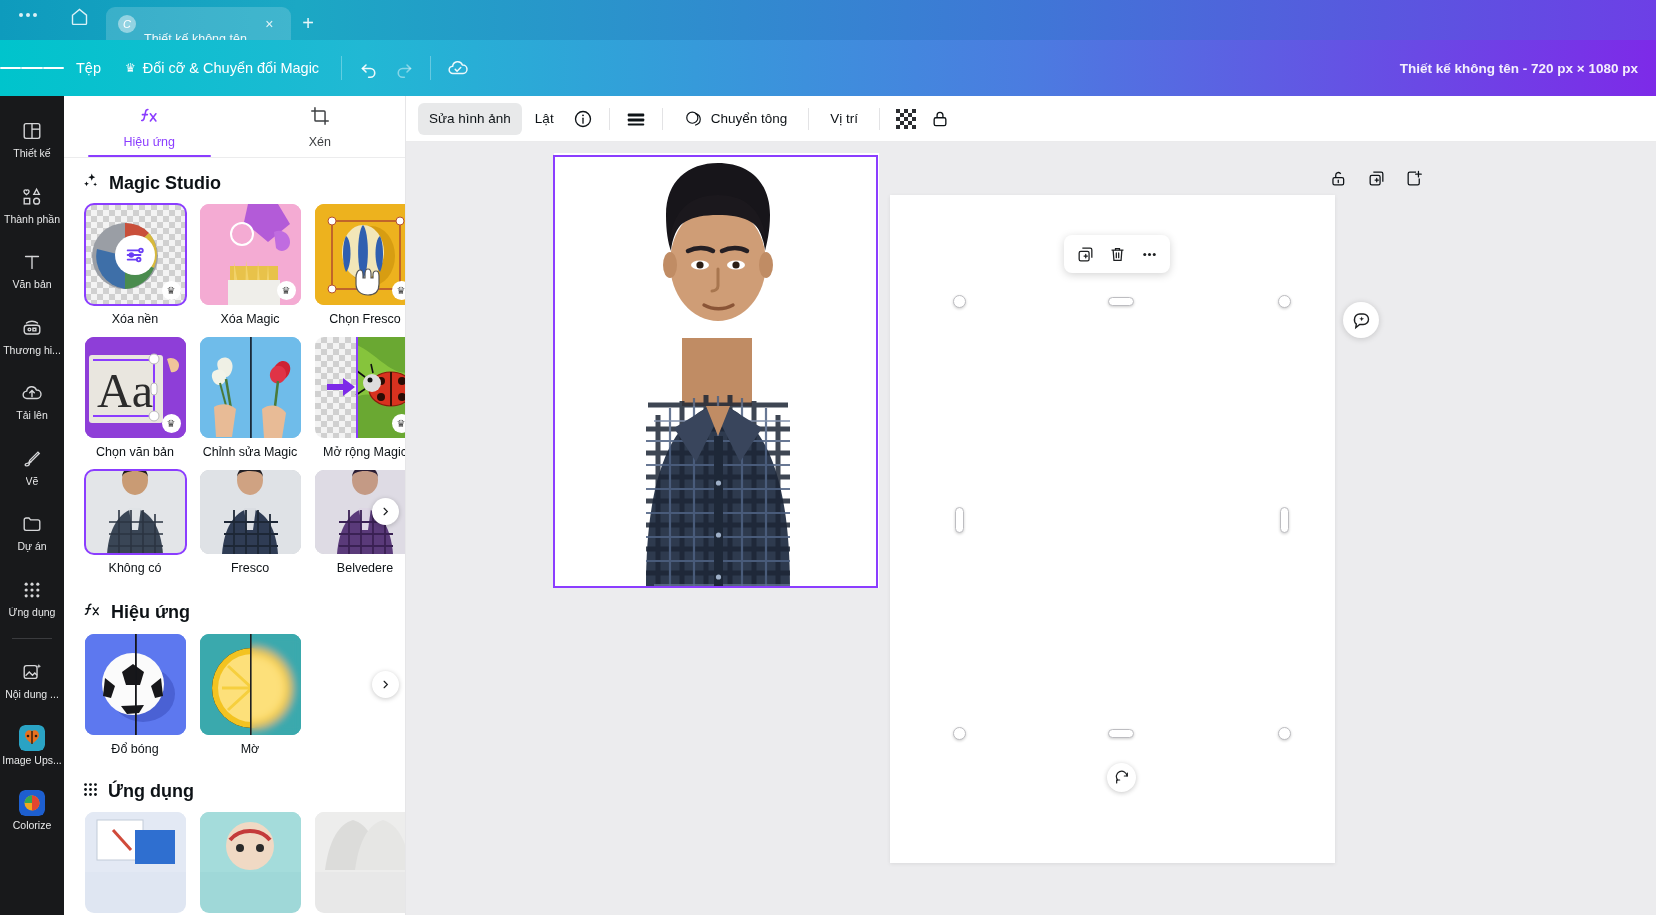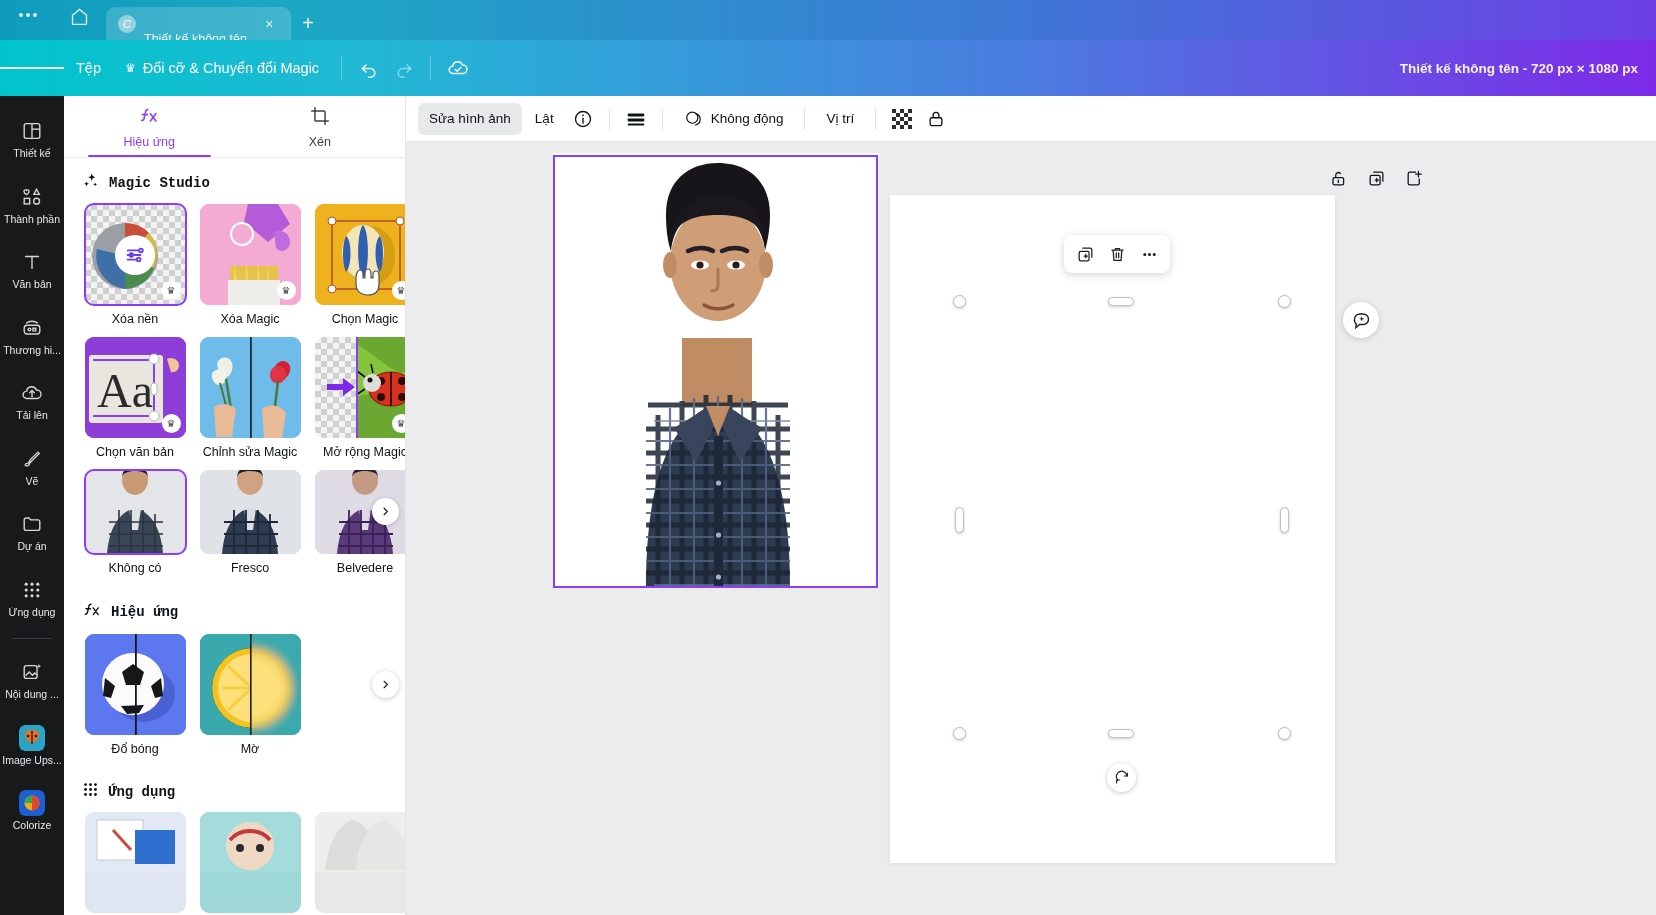--- a/index.html
+++ b/index.html
@@ -128,21 +128,21 @@
     content:''; position:absolute; bottom:0; left: 14%; width: 72%;
     height: 2.5px; background: #8b3dff; border-radius: 2px;
   }
   .panel-body { height: 757px; overflow: hidden; padding: 0 0 0 0; }
 
   .sec-head {
     display: flex; align-items: center; justify-content: space-between;
     padding: 14px 18px 10px 18px;
   }
   .sec-head-left { display: flex; align-items: center; gap: 9px; }
-  .sec-title { font-size: 14px; font-weight: 700; color: #0d1216; font-family: Liberation Mono, monospace; }
+  .sec-title { font-size: 18px; font-weight: 700; color: #0d1216; }
   .sec-link { font-size: 12.5px; color: #44474a; cursor: pointer; }
 
   .tile-grid {
     display: grid; grid-template-columns: repeat(3, 106px);
     gap: 0 9px; padding: 0 18px;
   }
   .tile-wrap { display: flex; flex-direction: column; align-items: center; cursor: pointer; }
   .tile {
     width: 101px; height: 101px; border-radius: 9px;
     position: relative; overflow: hidden;
@@ -533,21 +533,21 @@
             <rect x="42" y="76" width="12" height="8" fill="#8a6a20"></rect>
             <rect x="17" y="17" width="68" height="68" fill="none" stroke="#b5522e" stroke-width="1.6"></rect>
             <circle cx="17" cy="17" r="4" fill="#fff" stroke="#b5522e"></circle>
             <circle cx="85" cy="17" r="4" fill="#fff" stroke="#b5522e"></circle>
             <circle cx="17" cy="85" r="4" fill="#fff" stroke="#b5522e"></circle>
             <circle cx="85" cy="85" r="4" fill="#fff" stroke="#b5522e"></circle>
             <path d="M41 74c0-5 2-8 4-8s3 2 3 5v3h2v-4c0-3 1-5 3-5s3 2 3 5v4h2v-3c0-3 1-4 3-4s3 2 3 5v8c0 7-4 11-11 11s-12-4-12-11z" fill="#fff" stroke="#555" stroke-width="1.2"></path>
           </svg>
           <span class="crown-badge">♛</span>
         </div>
-        <span class="tile-lbl">Chọn Magic</span>
+        <span class="tile-lbl">Chọn Fresco</span>
       </div>
 
       <div class="tile-wrap">
         <div class="tile" style="background:#8e3ed8">
           <svg width="101" height="101" viewBox="0 0 101 101">
             <rect width="101" height="101" fill="#8e3ed8"></rect>
             <rect x="4" y="18" width="74" height="68" rx="3" fill="#e9e6df"></rect>
             <text x="12" y="70" font-family="Liberation Serif, serif" font-size="48" fill="#2b2b2b">Aa</text>
             <rect x="8" y="22" width="62" height="2" fill="#8b3dff"></rect>
             <rect x="8" y="78" width="62" height="2" fill="#8b3dff"></rect>
@@ -797,21 +797,21 @@
         <rect x="3" y="11.4" width="18" height="3.2" rx="1"></rect>
         <rect x="3" y="16.8" width="18" height="2.2" rx="1"></rect>
     </svg>
   </div>
   <div class="tdiv"></div>
   <div class="tbtn">
     <svg width="19" height="19" viewBox="0 0 24 24" fill="none" stroke="#0d1216" stroke-width="1.5">
       <circle cx="10.5" cy="11" r="7"></circle>
         <path d="M14 5.5c4 1 6.5 4 6.5 7.5s-2.5 6.5-6.5 7.5"></path>
     </svg>
-    <span>Không động</span>
+    <span>Chuyển tông</span>
   </div>
   <div class="tdiv"></div>
   <div class="tbtn">Vị trí</div>
   <div class="tdiv"></div>
   <div class="ticon">
     <svg width="20" height="20" viewBox="0 0 20 20">
       <rect width="20" height="20" fill="#fff"></rect>
       <g fill="#2b2d30">
         <rect x="0" y="0" width="4" height="4"></rect>
           <rect x="8" y="0" width="4" height="4"></rect>

